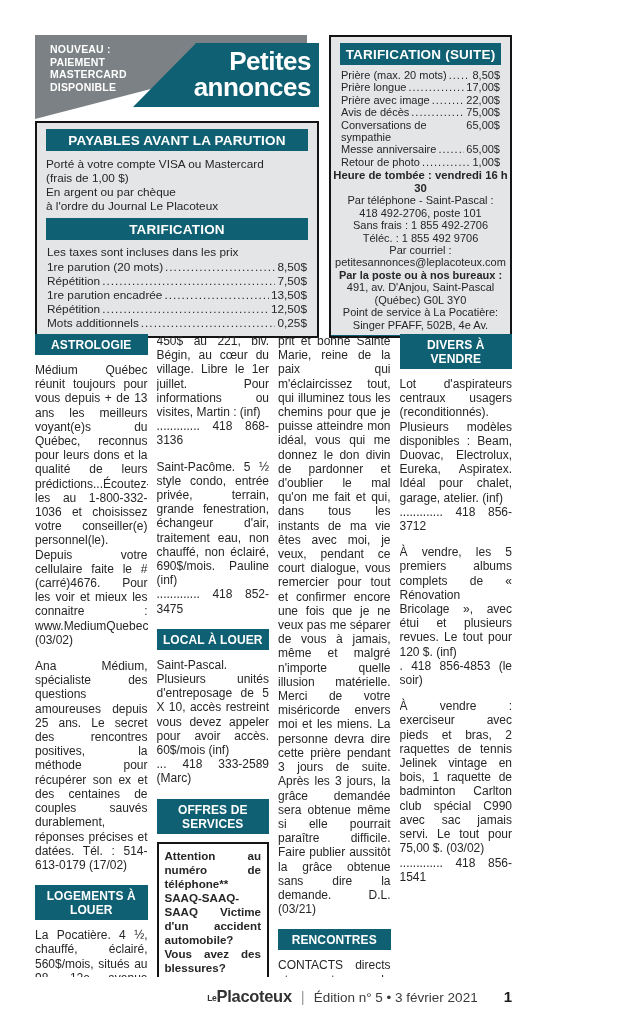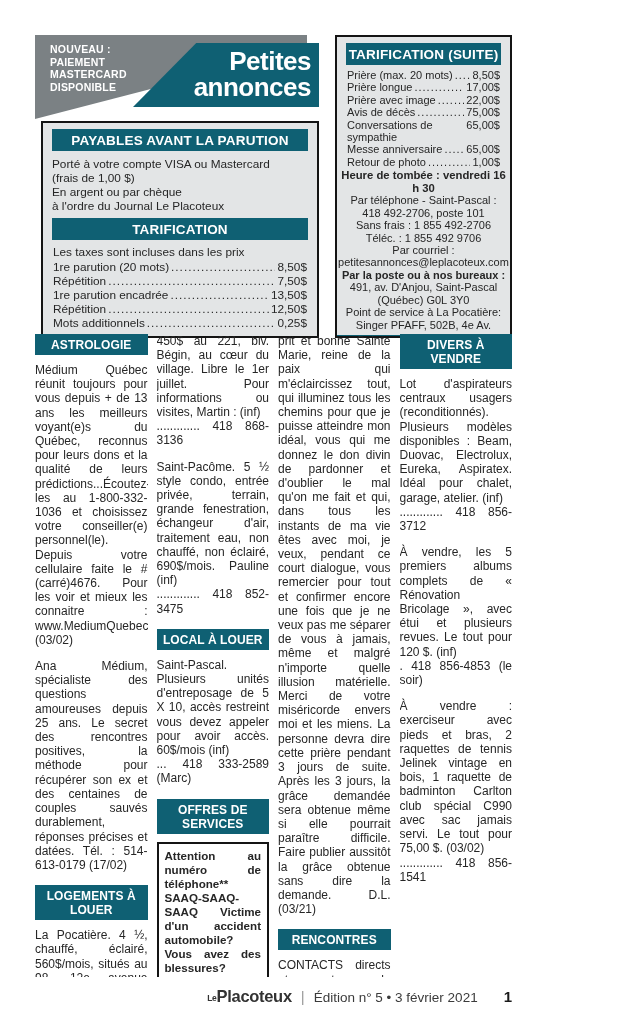--- a/index.html
+++ b/index.html
@@ -53,21 +53,20 @@
     color:#fff;font-weight:bold;font-size:26px;line-height:26px;
     text-align:right;padding:5px 8px 0 0;
     white-space:pre-line;letter-spacing:-.5px;
   }
 
   
   .bbox{
     border:2px solid var(--border);
     background:var(--boxbg);
     overflow:hidden;
-    margin-left:6px;
   }
   .payables-box{flex:1;display:flex;flex-direction:column;padding:6px 9px;}
   .teal-bar{
     background:var(--teal);color:#fff;font-weight:bold;
     text-align:center;font-size:13.5px;
     padding:4px 2px 3px;
     letter-spacing:.2px;
   }
   .center-lines{
     text-align:left;font-size:11.8px;line-height:14px;

